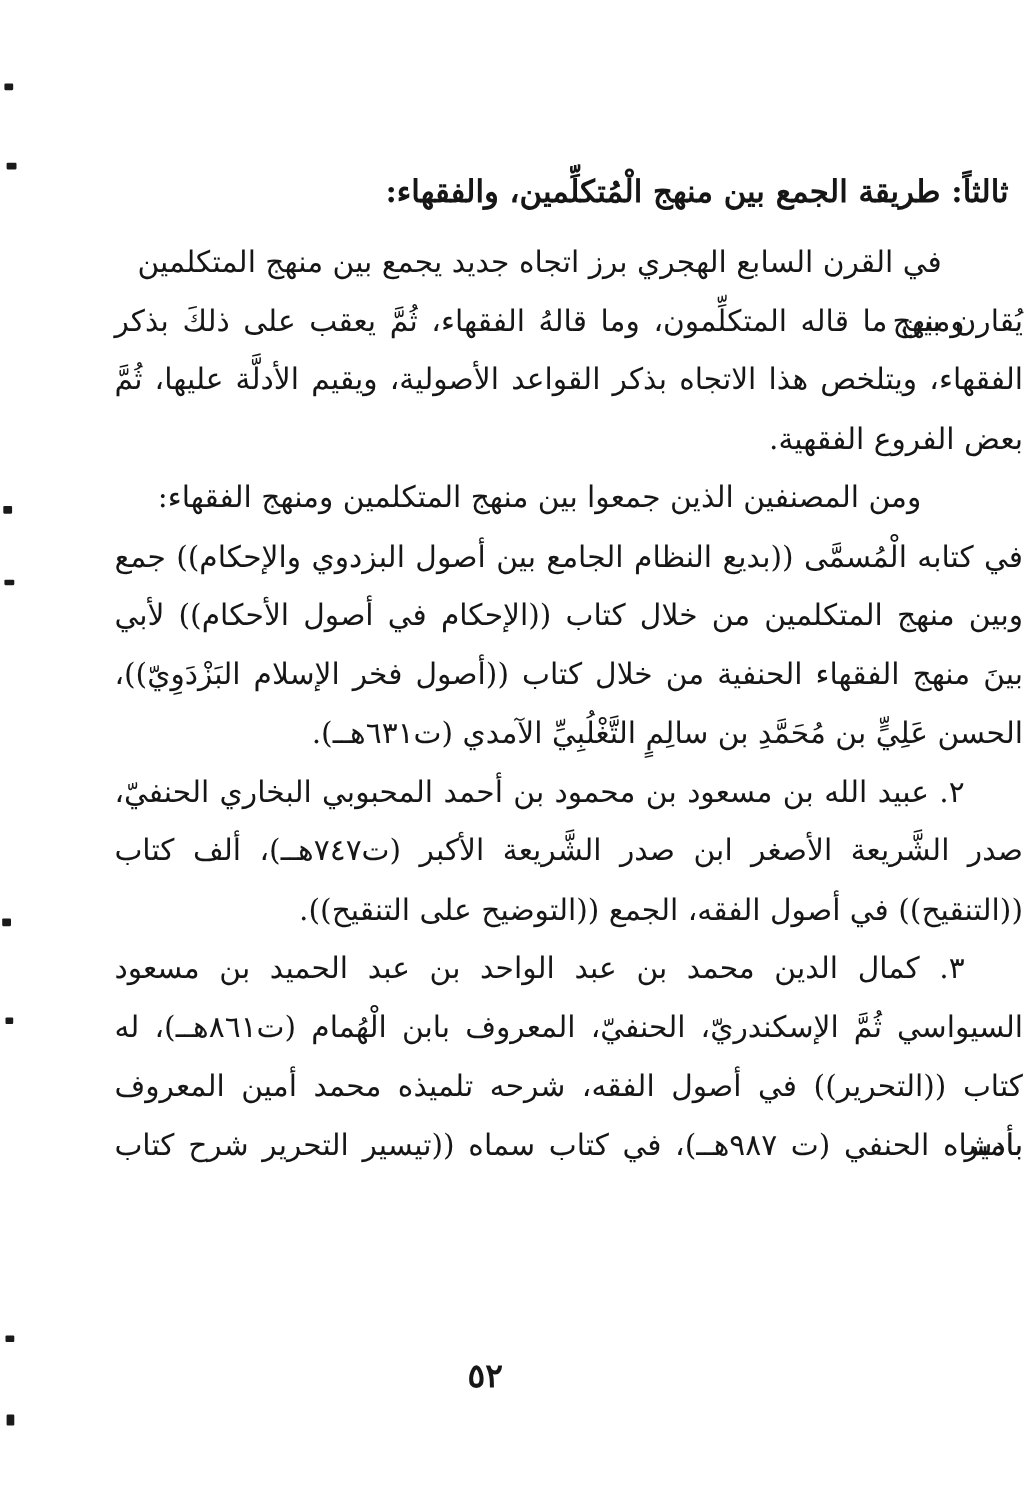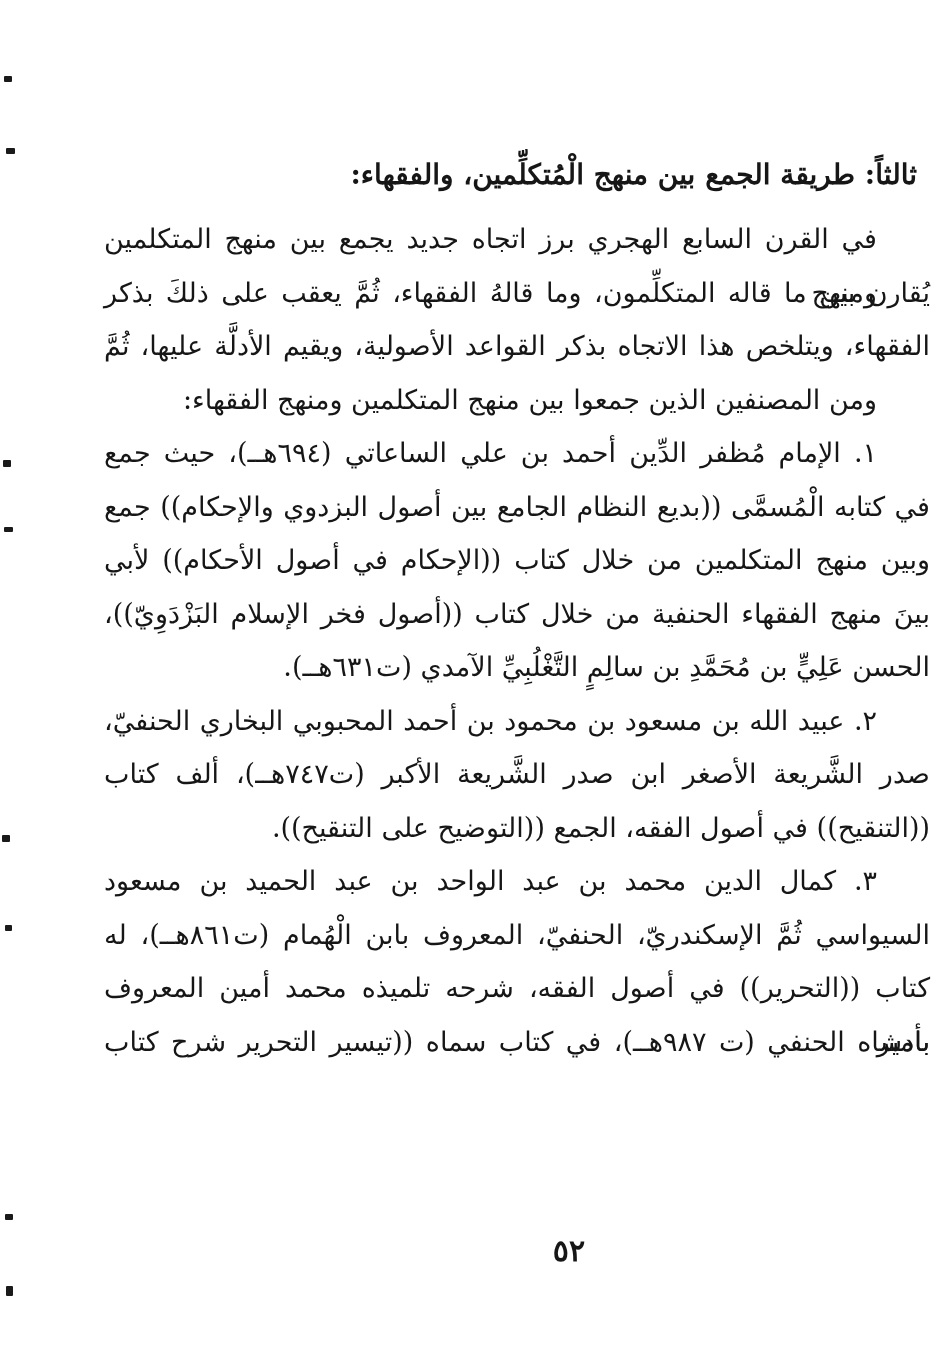--- a/index.html
+++ b/index.html
@@ -41,27 +41,28 @@
     white-space: nowrap;
   }
   .line.justify {
     text-align: justify;
     text-align-last: justify;
     text-justify: inter-word;
     white-space: normal;
   }
   .line.indent {
     padding-right: 53px;
+    text-align: center;
   }
   .page-number {
     position: absolute;
     top: 1233px;
     left: 425px;
     width: 160px;
-    text-align: right;
+    text-align: left;
     font-size: 30px;
     font-weight: bold;
     letter-spacing: 9px;
     direction: rtl;
   }
   .speck {
     position: absolute;
     background: #1a1a1a;
     border-radius: 1px;
   }
@@ -70,22 +71,22 @@
 <body>
 
 <div class="page" style="--paper: #ffffff; --ink: #161616;">
 
   <div class="text-block">
     <h2 class="heading">ثالثاً: طريقة الجمع بين منهج الْمُتكلِّمين، والفقهاء:</h2>
     <div id="lines-container">
         <div class="line justify indent">في القرن السابع الهجري برز اتجاه جديد يجمع بين منهج المتكلمين ومنهج</div>
         <div class="line justify">يُقارن بين ما قاله المتكلِّمون، وما قالهُ الفقهاء، ثُمَّ يعقب على ذلكَ بذكر</div>
         <div class="line justify">الفقهاء، ويتلخص هذا الاتجاه بذكر القواعد الأصولية، ويقيم الأدلَّة عليها، ثُمَّ</div>
+        <div class="line">بعض الفروع الفقهية.</div>
         <div class="line indent">ومن المصنفين الذين جمعوا بين منهج المتكلمين ومنهج الفقهاء:</div>
-        <div class="line justify indent">١. الإمام مُظفر الدِّين أحمد بن علي الساعاتي (٦٩٤هــ)، حيث جمع</div>
         <div class="line justify">في كتابه الْمُسمَّى ((بديع النظام الجامع بين أصول البزدوي والإحكام)) جمع</div>
         <div class="line justify">وبين منهج المتكلمين من خلال كتاب ((الإحكام في أصول الأحكام)) لأبي</div>
         <div class="line justify">بينَ منهج الفقهاء الحنفية من خلال كتاب ((أصول فخر الإسلام البَزْدَوِيّ))،</div>
         <div class="line">الحسن عَلِيٍّ بن مُحَمَّدِ بن سالِمٍ التَّغْلُبِيِّ الآمدي (ت٦٣١هــ).</div>
         <div class="line justify indent">٢. عبيد الله بن مسعود بن محمود بن أحمد المحبوبي البخاري الحنفيّ،</div>
         <div class="line justify">صدر الشَّريعة الأصغر ابن صدر الشَّريعة الأكبر (ت٧٤٧هــ)، ألف كتاب</div>
         <div class="line">((التنقيح)) في أصول الفقه، الجمع ((التوضيح على التنقيح)).</div>
         <div class="line justify indent">٣. كمال الدين محمد بن عبد الواحد بن عبد الحميد بن مسعود</div>
         <div class="line justify">السيواسي ثُمَّ الإسكندريّ، الحنفيّ، المعروف بابن الْهُمام (ت٨٦١هــ)، له</div>
         <div class="line justify">كتاب ((التحرير)) في أصول الفقه، شرحه تلميذه محمد أمين المعروف بأمير</div>

